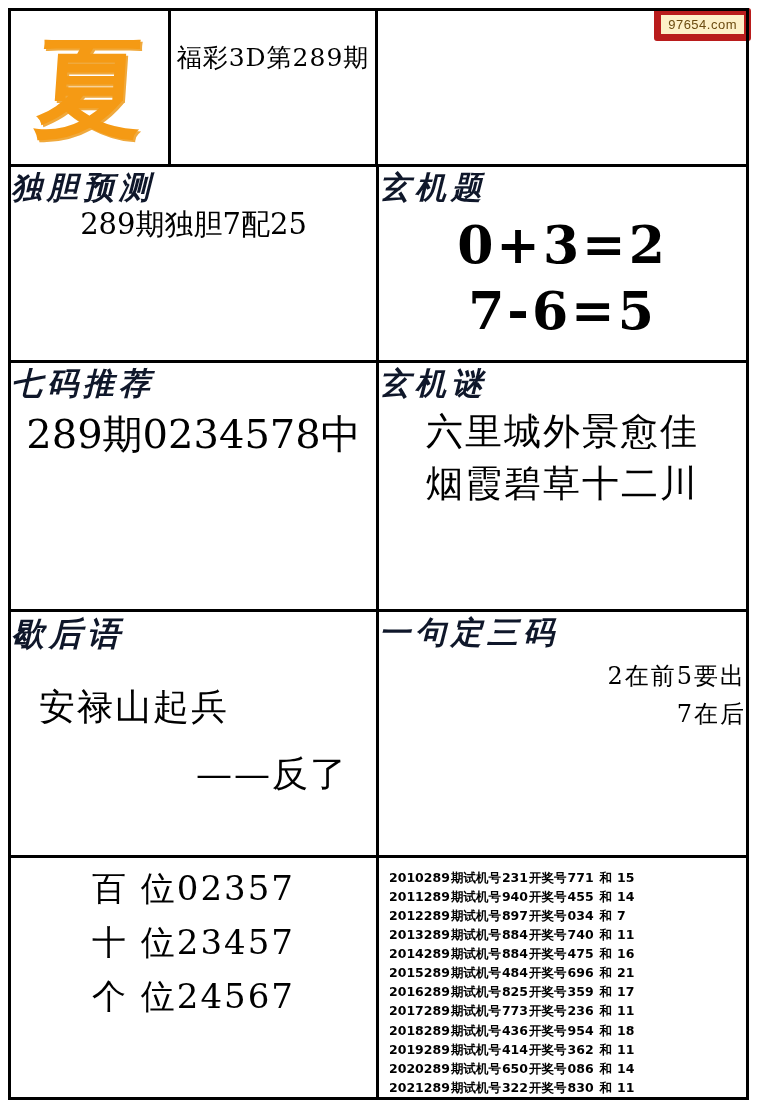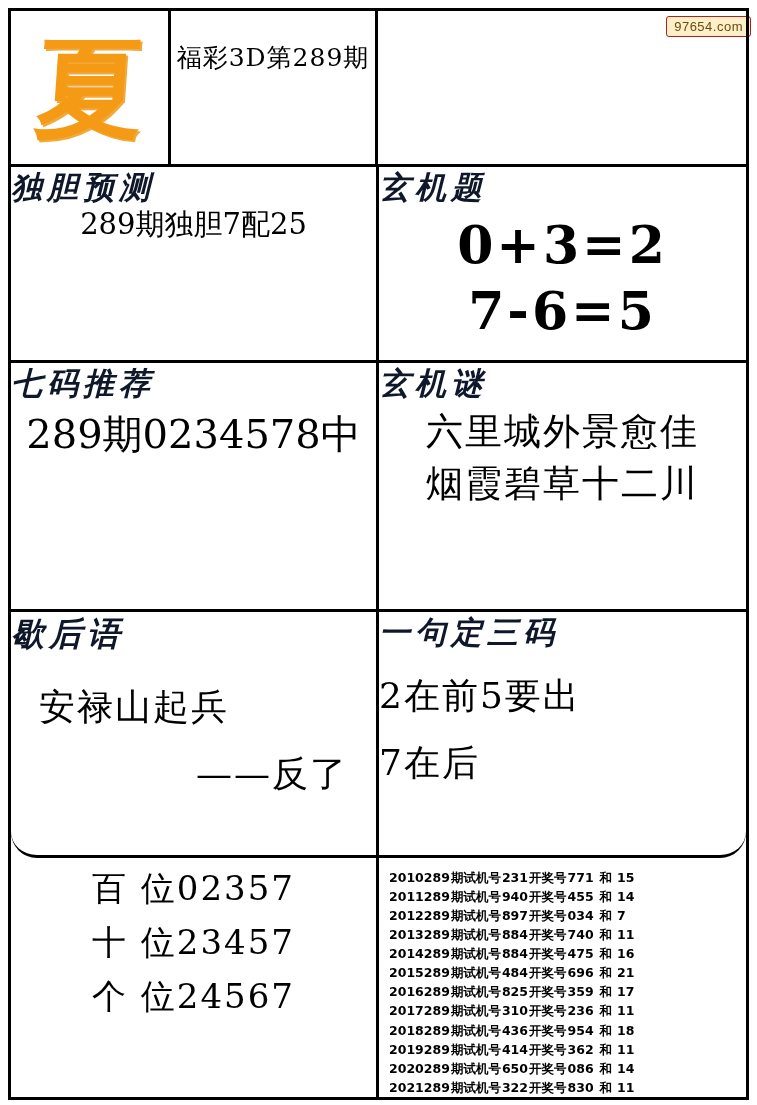--- a/index.html
+++ b/index.html
@@ -14,24 +14,24 @@
     position: relative;
     width: 757px;
     height: 1105px;
     background: #ffffff;
     overflow: hidden;
   }
 
   
   .watermark {
     position: absolute;
-    top: 16px;
+    top: 8px;
     right: 6px;
     background: #fdf0c8;
-    border: 1px solid #b91c1c;
+    border: 7px solid #b91c1c;
     border-radius: 3px;
     padding: 2px 7px;
     font-size: 13px;
     color: #6b4b10;
     font-family: "Liberation Sans", sans-serif;
     letter-spacing: 0.5px;
   }
 
   .sheet {
     position: absolute;
@@ -143,39 +143,39 @@
   .mi-line {
     text-align: center;
     font-family: Liberation Sans, sans-serif;
     font-size: 37px;
     line-height: 1.35;
     margin-top: 2px;
     letter-spacing: 2px;
   }
 
   
-  .row-4 { height: 264px; border-radius: 26px; }
+  .row-4 { height: 264px; }
   .xie-line1 {
     font-family: "DejaVu Serif", serif;
     font-size: 36px;
     margin: 26px 0 0 28px;
     letter-spacing: 2px;
   }
   .xie-line2 {
     font-family: "DejaVu Serif", serif;
     font-size: 36px;
     margin: 18px 28px 0 0;
     text-align: right;
     letter-spacing: 2px;
   }
   .sanma-line {
-    text-align: left;
-    font-family: "DejaVu Serif", serif;
-    font-size: 36px;
-    margin-top: 18px;
+    text-align: right;
+    font-family: "DejaVu Serif", serif;
+    font-size: 24px;
+    margin-top: 6px;
     letter-spacing: 2px;
   }
 
   
   .row-5 { flex: 1; }
   .caishen-line {
     text-align: center;
     font-family: "DejaVu Serif", serif;
     font-size: 34px;
     margin-top: 8px;
@@ -328,21 +328,21 @@
               <span class="h-lbl">期试机号</span>
               <span class="h-test">825</span>
               <span class="h-lbl2">开奖号</span>
               <span class="h-draw">359</span>
               <span class="h-he">和</span>
               <span class="h-sum">17</span>
             </div>
             <div class="hrow">
               <span class="h-issue">2017289</span>
               <span class="h-lbl">期试机号</span>
-              <span class="h-test">310</span>
+              <span class="h-test">773</span>
               <span class="h-lbl2">开奖号</span>
               <span class="h-draw">236</span>
               <span class="h-he">和</span>
               <span class="h-sum">11</span>
             </div>
             <div class="hrow">
               <span class="h-issue">2018289</span>
               <span class="h-lbl">期试机号</span>
               <span class="h-test">436</span>
               <span class="h-lbl2">开奖号</span>

